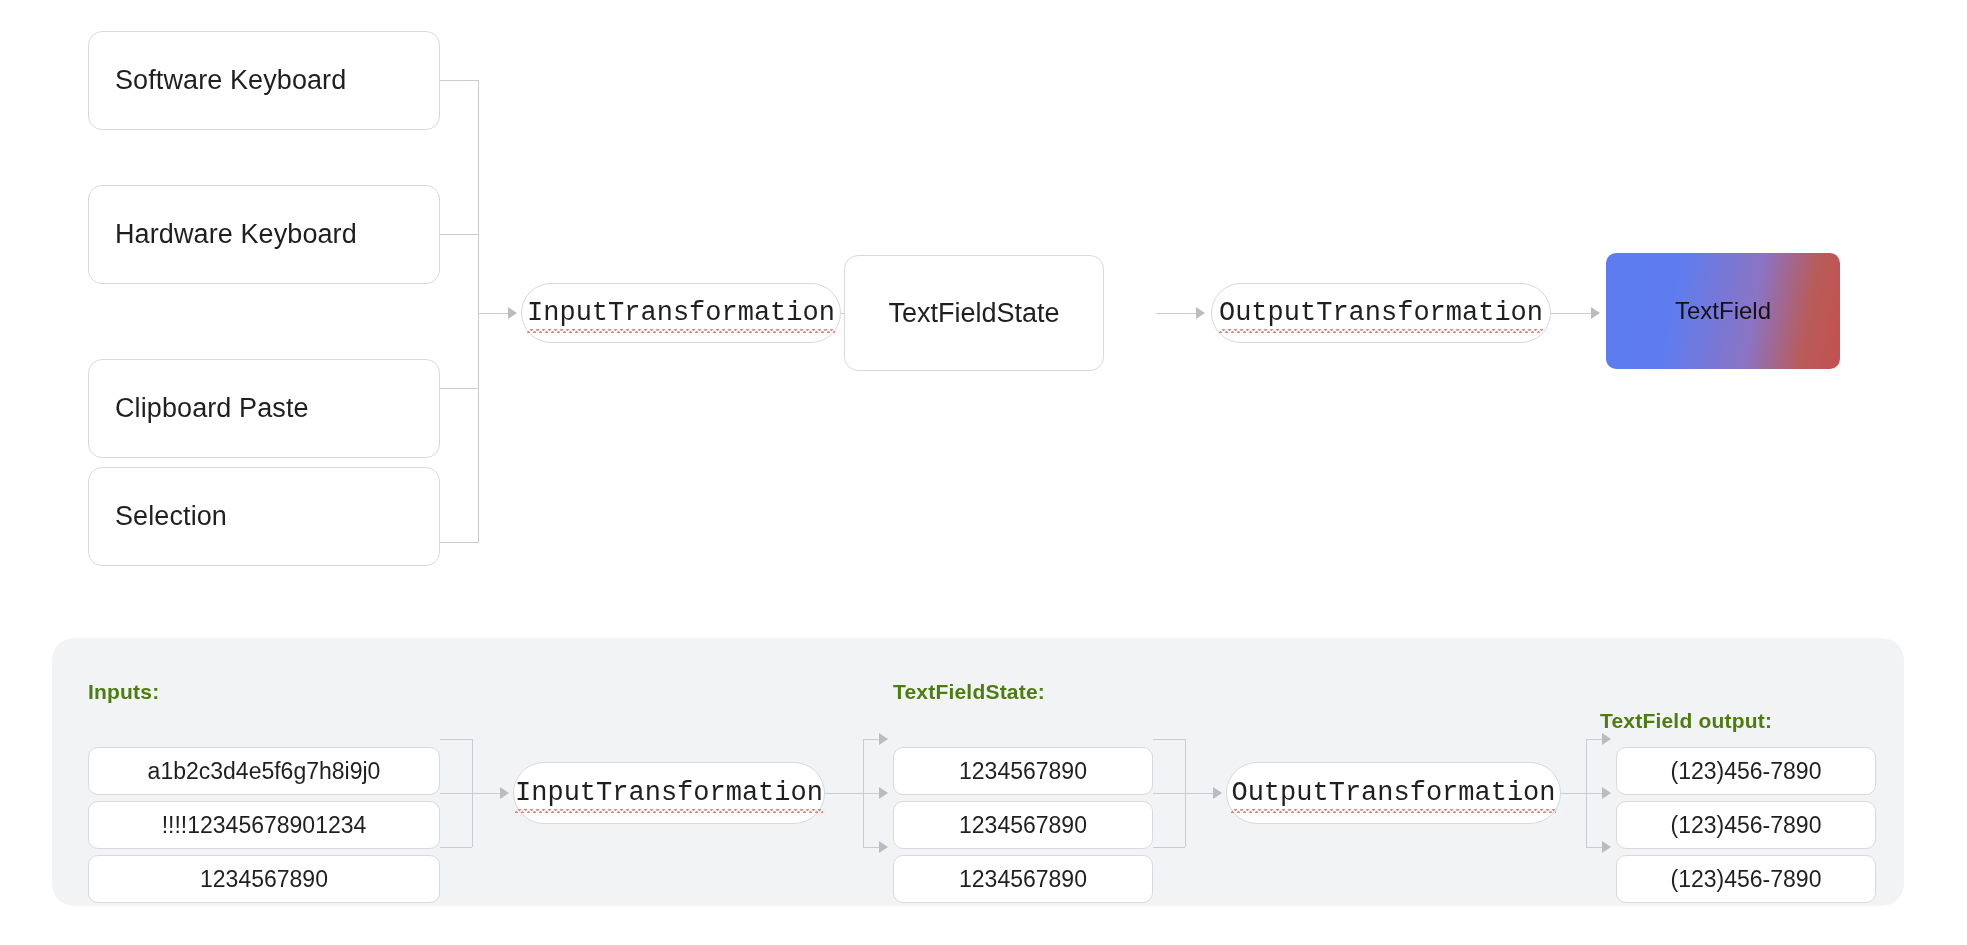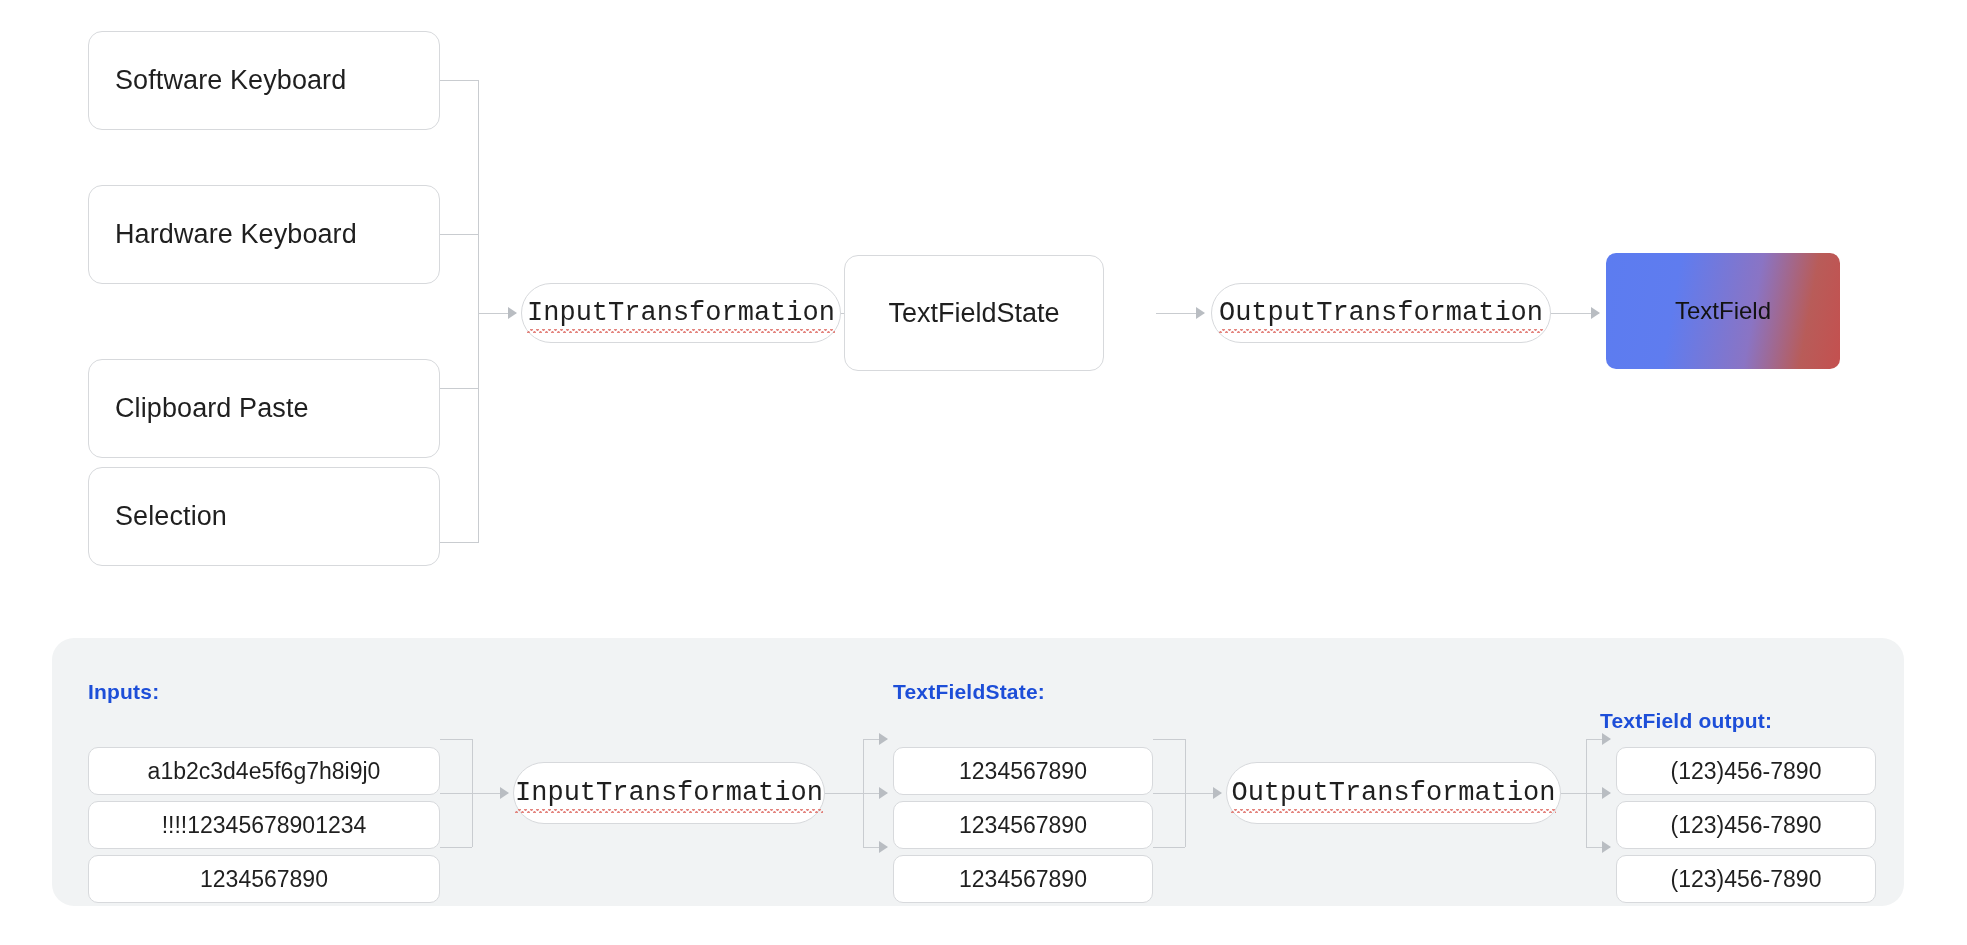--- a/index.html
+++ b/index.html
@@ -107,21 +107,21 @@
     top: 638px;
     width: 1852px;
     height: 268px;
     background: #f1f3f4;
     border-radius: 22px;
   }
   .col-title {
     position: absolute;
     font-size: 21px;
     font-weight: bold;
-    color: #1d4ed8;
+    color: #4d7c0f;
     letter-spacing: .2px;
   }
   .val-box {
     position: absolute;
     box-sizing: border-box;
     background: #ffffff;
     border: 1.5px solid #d7d9dc;
     border-radius: 10px;
     display: flex;
     align-items: center;

